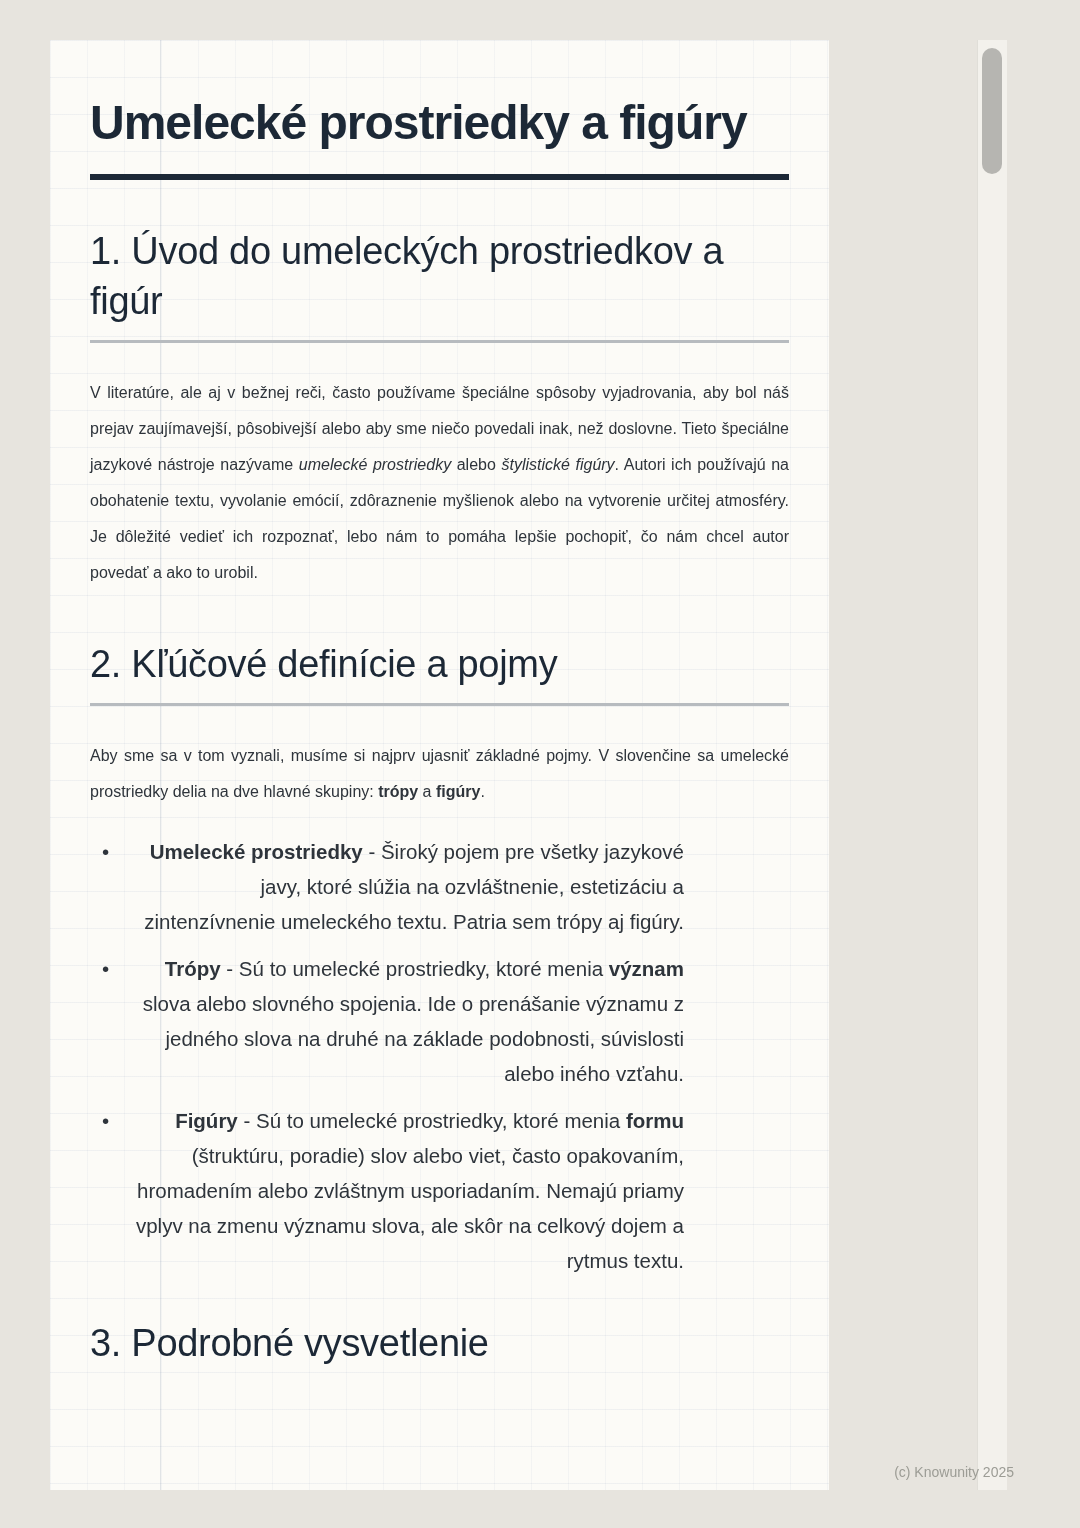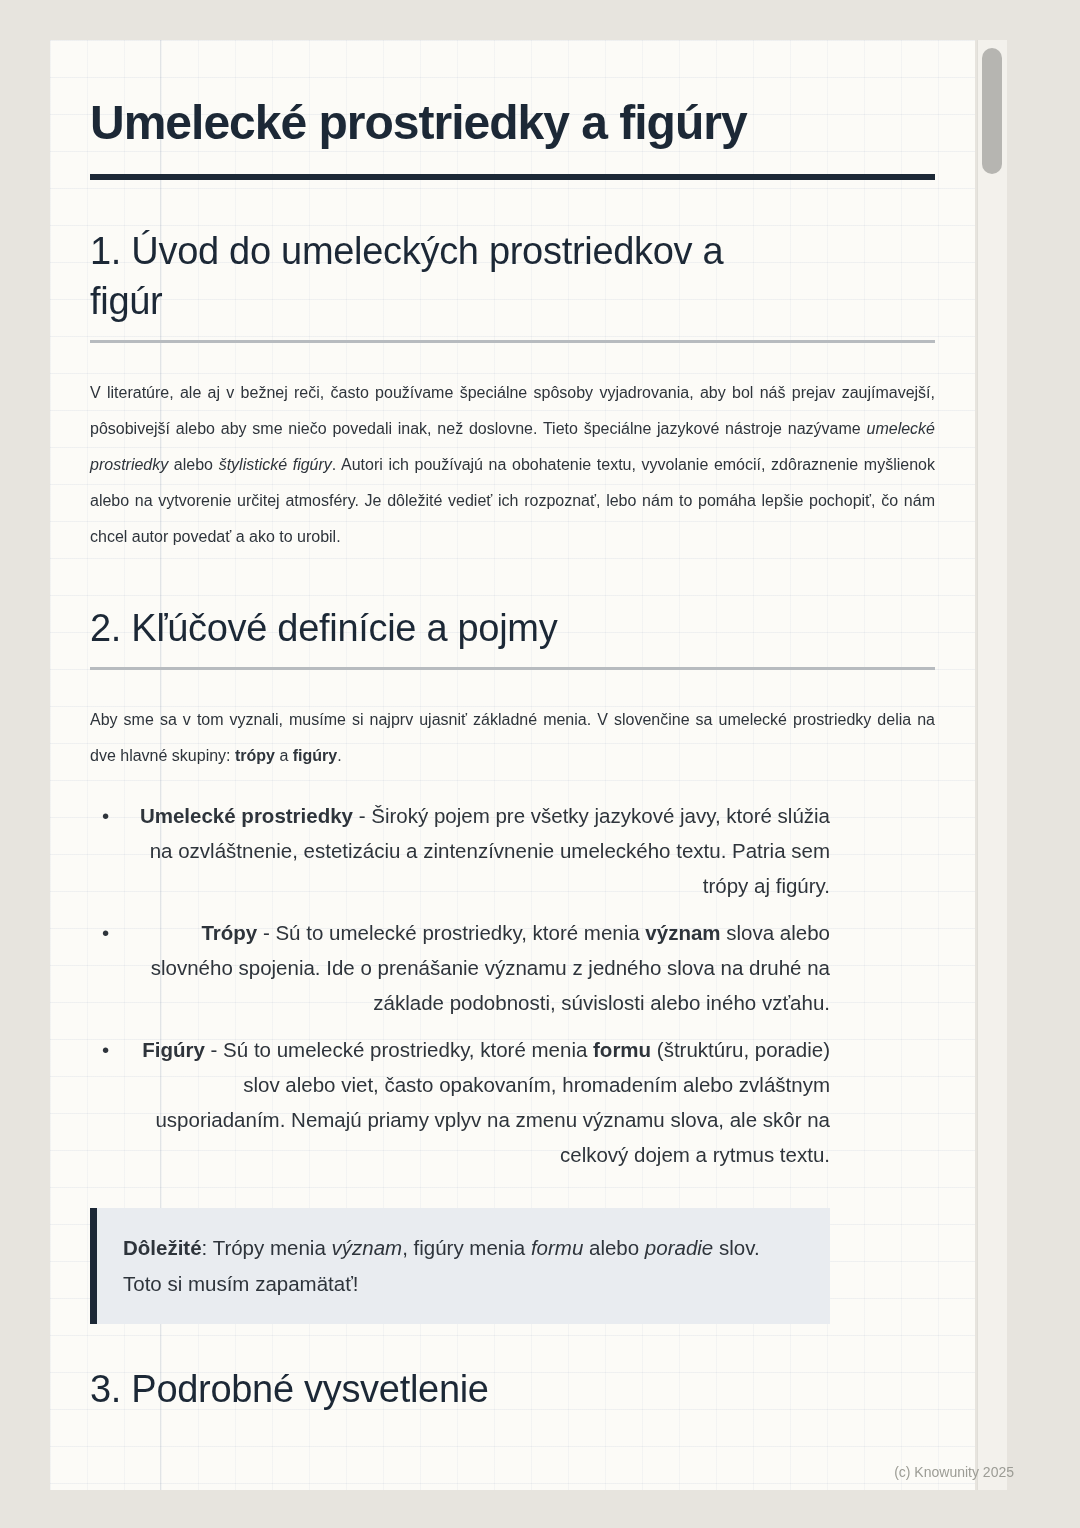--- a/index.html
+++ b/index.html
@@ -7,21 +7,21 @@
   body {
     position: relative;
     overflow: hidden;
     background: #e7e4de;
     font-family: "Liberation Sans", sans-serif;
     color: #2e343b;
   }
   .paper {
     position: absolute;
     left: 50px; top: 40px;
-    width: 925px; height: 1450px;
+    width: 779px; height: 1450px;
     background-color: #fcfbf7;
     background-image:
       linear-gradient(rgba(130,150,180,0.10) 1px, transparent 1px),
       linear-gradient(90deg, rgba(130,150,180,0.07) 1px, transparent 1px);
     background-size: 37px 37px;
     overflow: hidden;
   }
   .margin-line {
     position: absolute; left: 110px; top: 0; bottom: 0;
     width: 1px; background: rgba(130,145,175,0.22);
@@ -100,31 +100,28 @@
 
     <section class="s1">
       <h2 class="narrow">1. Úvod do umeleckých prostriedkov a figúr</h2>
       <div class="section-rule"></div>
       <p class="para"><span>V literatúre, ale aj v bežnej reči, často používame špeciálne spôsoby vyjadrovania, aby bol náš prejav zaujímavejší, pôsobivejší alebo aby sme niečo povedali inak, než doslovne. Tieto špeciálne jazykové nástroje nazývame </span><span class="i">umelecké prostriedky</span><span> alebo </span><span class="i">štylistické figúry</span><span>. Autori ich používajú na obohatenie textu, vyvolanie emócií, zdôraznenie myšlienok alebo na vytvorenie určitej atmosféry. Je dôležité vedieť ich rozpoznať, lebo nám to pomáha lepšie pochopiť, čo nám chcel autor povedať a ako to urobil.</span></p>
     </section>
 
     <section class="s2">
       <h2>2. Kľúčové definície a pojmy</h2>
       <div class="section-rule"></div>
-      <p class="para"><span>Aby sme sa v tom vyznali, musíme si najprv ujasniť základné menia. V slovenčine sa umelecké prostriedky delia na dve hlavné skupiny: </span><span class="b">trópy</span><span> a </span><span class="b">figúry</span><span>.</span></p>
+      <p class="para"><span>Aby sme sa v tom vyznali, musíme si najprv ujasniť základné pojmy. V slovenčine sa umelecké prostriedky delia na dve hlavné skupiny: </span><span class="b">trópy</span><span> a </span><span class="b">figúry</span><span>.</span></p>
 
       <ul class="list">
         <li><span class="b">Umelecké prostriedky</span><span> - Široký pojem pre všetky jazykové javy, ktoré slúžia na ozvláštnenie, estetizáciu a zintenzívnenie umeleckého textu. Patria sem trópy aj figúry.</span></li>
         <li><span class="b">Trópy</span><span> - Sú to umelecké prostriedky, ktoré menia </span><span class="b">význam</span><span> slova alebo slovného spojenia. Ide o prenášanie významu z jedného slova na druhé na základe podobnosti, súvislosti alebo iného vzťahu.</span></li>
         <li><span class="b">Figúry</span><span> - Sú to umelecké prostriedky, ktoré menia </span><span class="b">formu</span><span> (štruktúru, poradie) slov alebo viet, často opakovaním, hromadením alebo zvláštnym usporiadaním. Nemajú priamy vplyv na zmenu významu slova, ale skôr na celkový dojem a rytmus textu.</span></li>
       </ul>
 
-      <div class="callout">
-        <p class="callout-text"><span class="b">Dôležité</span><span>: Trópy menia </span><span class="i">význam</span><span>, figúry menia </span><span class="i">formu</span><span> alebo </span><span class="i">poradie</span><span> slov.</span><br><span>Toto si musím zapamätať!</span></p>
-      </div>
     </section>
 
     <section class="s3">
       <h2>3. Podrobné vysvetlenie</h2>
     </section>
 
   </div>
 </div>
 
 <div class="scrollbar-track">

